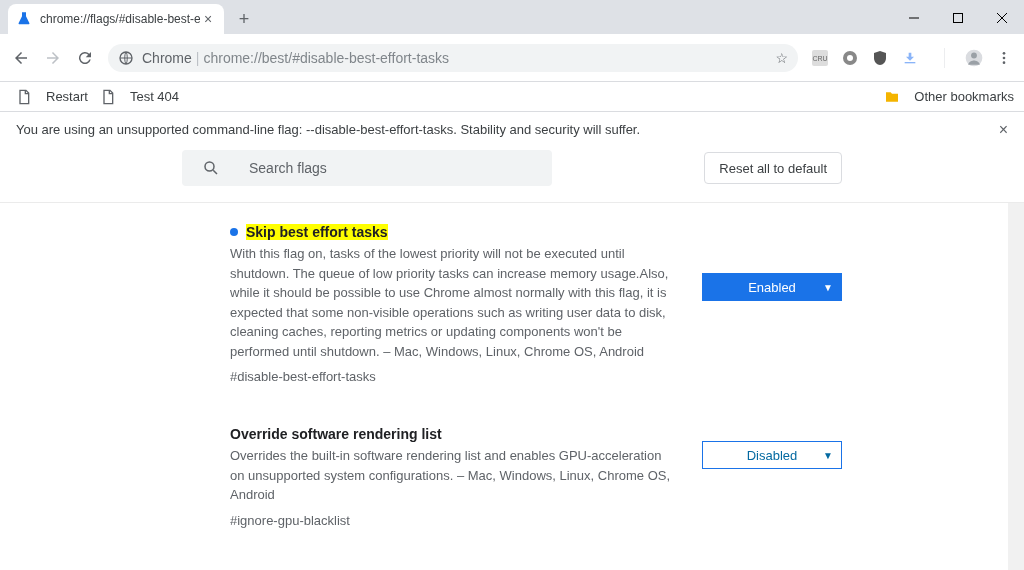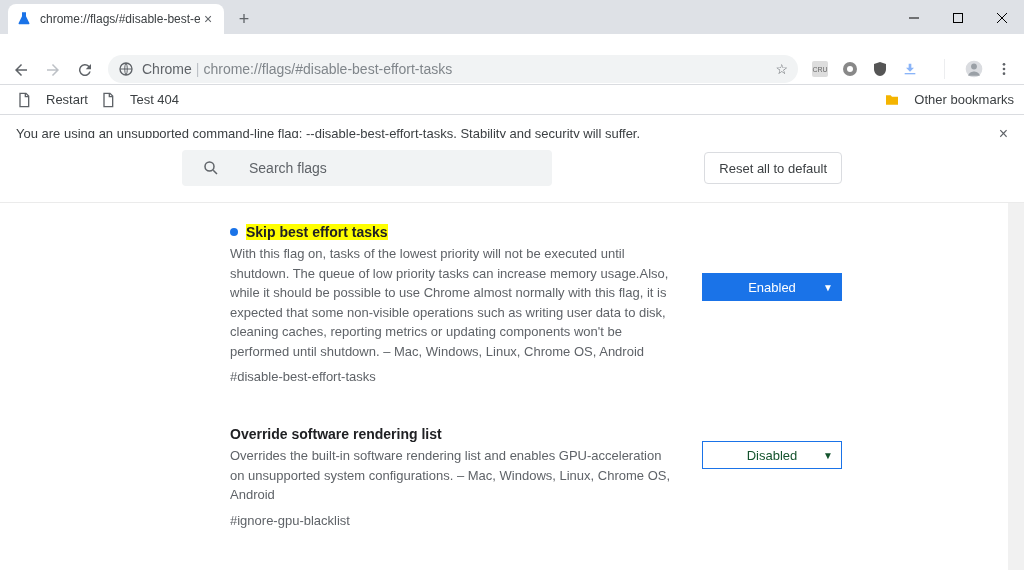--- a/index.html
+++ b/index.html
@@ -9,57 +9,57 @@
 .titlebar { height: 34px; background: #dee1e6; display: flex; align-items: flex-end; }
 .tab { background: #fff; height: 30px; width: 216px; margin-left: 8px; border-radius: 8px 8px 0 0; display: flex; align-items: center; padding: 0 8px; font-size: 12px; color: #3c4043; }
 .tab-favicon { width: 16px; height: 16px; margin-right: 8px; }
 .tab-title { flex: 1; white-space: nowrap; overflow: hidden; }
 .tab-close { width: 16px; height: 16px; display: flex; align-items: center; justify-content: center; color: #5f6368; font-size: 14px; }
 .newtab { width: 28px; height: 28px; display: flex; align-items: center; justify-content: center; color: #5f6368; font-size: 18px; margin-left: 6px; margin-bottom: 1px; }
 .wincontrols { margin-left: auto; display: flex; height: 30px; align-items: flex-start; }
 .winbtn { width: 44px; height: 28px; display: flex; align-items: center; justify-content: center; color: #000; }
 
 
-.toolbar { height: 30px; background: #fff; border-bottom: 1px solid #dadce0; display: flex; align-items: flex-start; padding: 0 6px; gap: 2px; margin-top: 21px; }
+.toolbar { height: 48px; background: #fff; border-bottom: 1px solid #dadce0; display: flex; align-items: center; padding: 0 6px; gap: 2px; }
 .navbtn { width: 30px; height: 30px; display: flex; align-items: center; justify-content: center; color: #5f6368; border-radius: 50%; }
 .navbtn.disabled { color: #bdc1c6; }
 .omnibox { flex: 1; height: 28px; background: #f1f3f4; border-radius: 14px; display: flex; align-items: center; padding: 0 10px; margin: 0 6px; font-size: 14px; color: #5f6368; }
 .omnibox .secure { width: 16px; height: 16px; margin-right: 8px; }
 .omnibox .prefix { color: #5f6368; }
 .omnibox .path { color: #80868b; }
 .omnibox .star { margin-left: auto; color: #5f6368; }
 .exticon { width: 28px; height: 28px; display: flex; align-items: center; justify-content: center; }
 
 
 .bookmarks { height: 30px; background: #fff; border-bottom: 1px solid #dadce0; display: flex; align-items: center; padding: 0 10px; font-size: 13px; color: #3c4043; }
 .bookmark { display: flex; align-items: center; gap: 14px; padding: 4px 6px; }
 .bookmark-icon { width: 16px; height: 16px; }
 .bookmarks .right { margin-left: auto; display: flex; align-items: flex-start; gap: 14px; }
 .folder-icon { width: 16px; height: 16px; }
 
 
-.warning { height: 38px; background: #fff; border-bottom: 1px solid #0f172a; display: flex; align-items: center; padding: 0 16px; font-size: 13px; color: #3c4043; }
+.warning { height: 38px; background: #fff; border-bottom: 3px solid #0f172a; display: flex; align-items: center; padding: 0 16px; font-size: 13px; color: #3c4043; }
 .warning .close { margin-left: auto; color: #5f6368; font-size: 16px; }
 
 
 .content { position: absolute; top: 138px; left: 0; right: 0; bottom: 0; overflow-y: auto; background: #fff; }
 .content-inner { max-width: 700px; margin: 0 auto; padding: 0 20px 40px; position: relative; }
 .flags-header { position: sticky; top: 0; background: #fff; padding: 12px 0 16px; display: flex; align-items: center; gap: 20px; border-bottom: 1px solid #ebebeb; z-index: 2; margin: 0 -200px; padding-left: 200px; padding-right: 200px;}
 .searchbox { flex: 0 0 370px; height: 36px; background: #f1f3f4; border-radius: 4px; display: flex; align-items: center; padding: 0 20px; color: #5f6368; font-size: 14px; gap: 19px; }
 .searchbox svg { margin-right: 10px; }
 .resetbtn { height: 32px; padding: 0 14px; border: 1px solid #dadce0; border-radius: 4px; background: #fff; color: #3c4043; font-size: 13px; margin-left: auto; display: flex; align-items: center; }
 
 .flag { padding: 20px 0; display: flex; gap: 24px; margin-left: 48px; }
 .flag-main { flex: 1; }
 .flag-title { font-size: 14px; font-weight: 600; color: #202124; margin-bottom: 4px; display: inline-block; }
 .flag-title.highlighted { background: #ffff00; }
 .flag-bullet { display: inline-block; width: 8px; height: 8px; background: #1a73e8; border-radius: 50%; margin-right: 8px; vertical-align: 1px; }
 .flag-desc { font-size: 13px; color: #5f6368; line-height: 1.5; margin-bottom: 6px; }
 .flag-anchor { font-size: 13px; color: #5f6368; }
-.flag-select { width: 140px; height: 28px; align-self: flex-start; margin-top: 50px; font-size: 13px; display: flex; align-items: center; justify-content: center; position: relative; border: 1px solid #1a73e8; color: #14532d; background: #fff; }
+.flag-select { width: 140px; height: 28px; align-self: flex-start; margin-top: 50px; font-size: 13px; display: flex; align-items: center; justify-content: center; position: relative; border: 1px solid #1a73e8; color: #0369a1; background: #fff; }
 .flag-select.primary { background: #1a73e8; color: #fff; border-color: #1a73e8; }
 .flag-select .caret { position: absolute; right: 8px; font-size: 10px; }
 
 .scrollbar-track { position: absolute; right: 0; top: 138px; bottom: 0; width: 16px; background: #f1f1f1; }
 .scrollbar-thumb { position: absolute; right: 1px; top: 150px; width: 14px; height: 40px; background: #c1c1c1; }
 </style>
 </head>
 <body>
 
 <div class="titlebar">
@@ -107,21 +107,21 @@
         <path fill="#5f6368" d="M17.65 6.35A8 8 0 1 0 19.7 14h-2.1a6 6 0 1 1-1.4-6.2L13 11h7V4l-2.35 2.35z"></path>
       </svg>
     </div>
   <div class="omnibox">
     <svg class="secure" viewBox="0 0 24 24">
         <circle cx="12" cy="12" r="9" fill="none" stroke="#5f6368" stroke-width="2"></circle>
         <path d="M3 12h18M12 3c2.5 3 2.5 15 0 18M12 3c-2.5 3-2.5 15 0 18" fill="none" stroke="#5f6368" stroke-width="1.5"></path>
       </svg>
     <span class="prefix">Chrome</span>
     <span style="margin:0 4px;color:#bdc1c6">|</span>
-    <span class="path">chrome://flags/#disable-best-effort-tasks</span>
+    <span class="path">chrome://best/#disable-best-effort-tasks</span>
     <span class="star">☆</span>
   </div>
   <div class="exticon">
       <svg width="16" height="16">
         <rect width="16" height="16" fill="#ddd" rx="2"></rect>
         <text x="8" y="11" font-size="7" text-anchor="middle" fill="#666">CRU</text>
       </svg>
     </div>
   <div class="exticon">
       <svg width="16" height="16">

